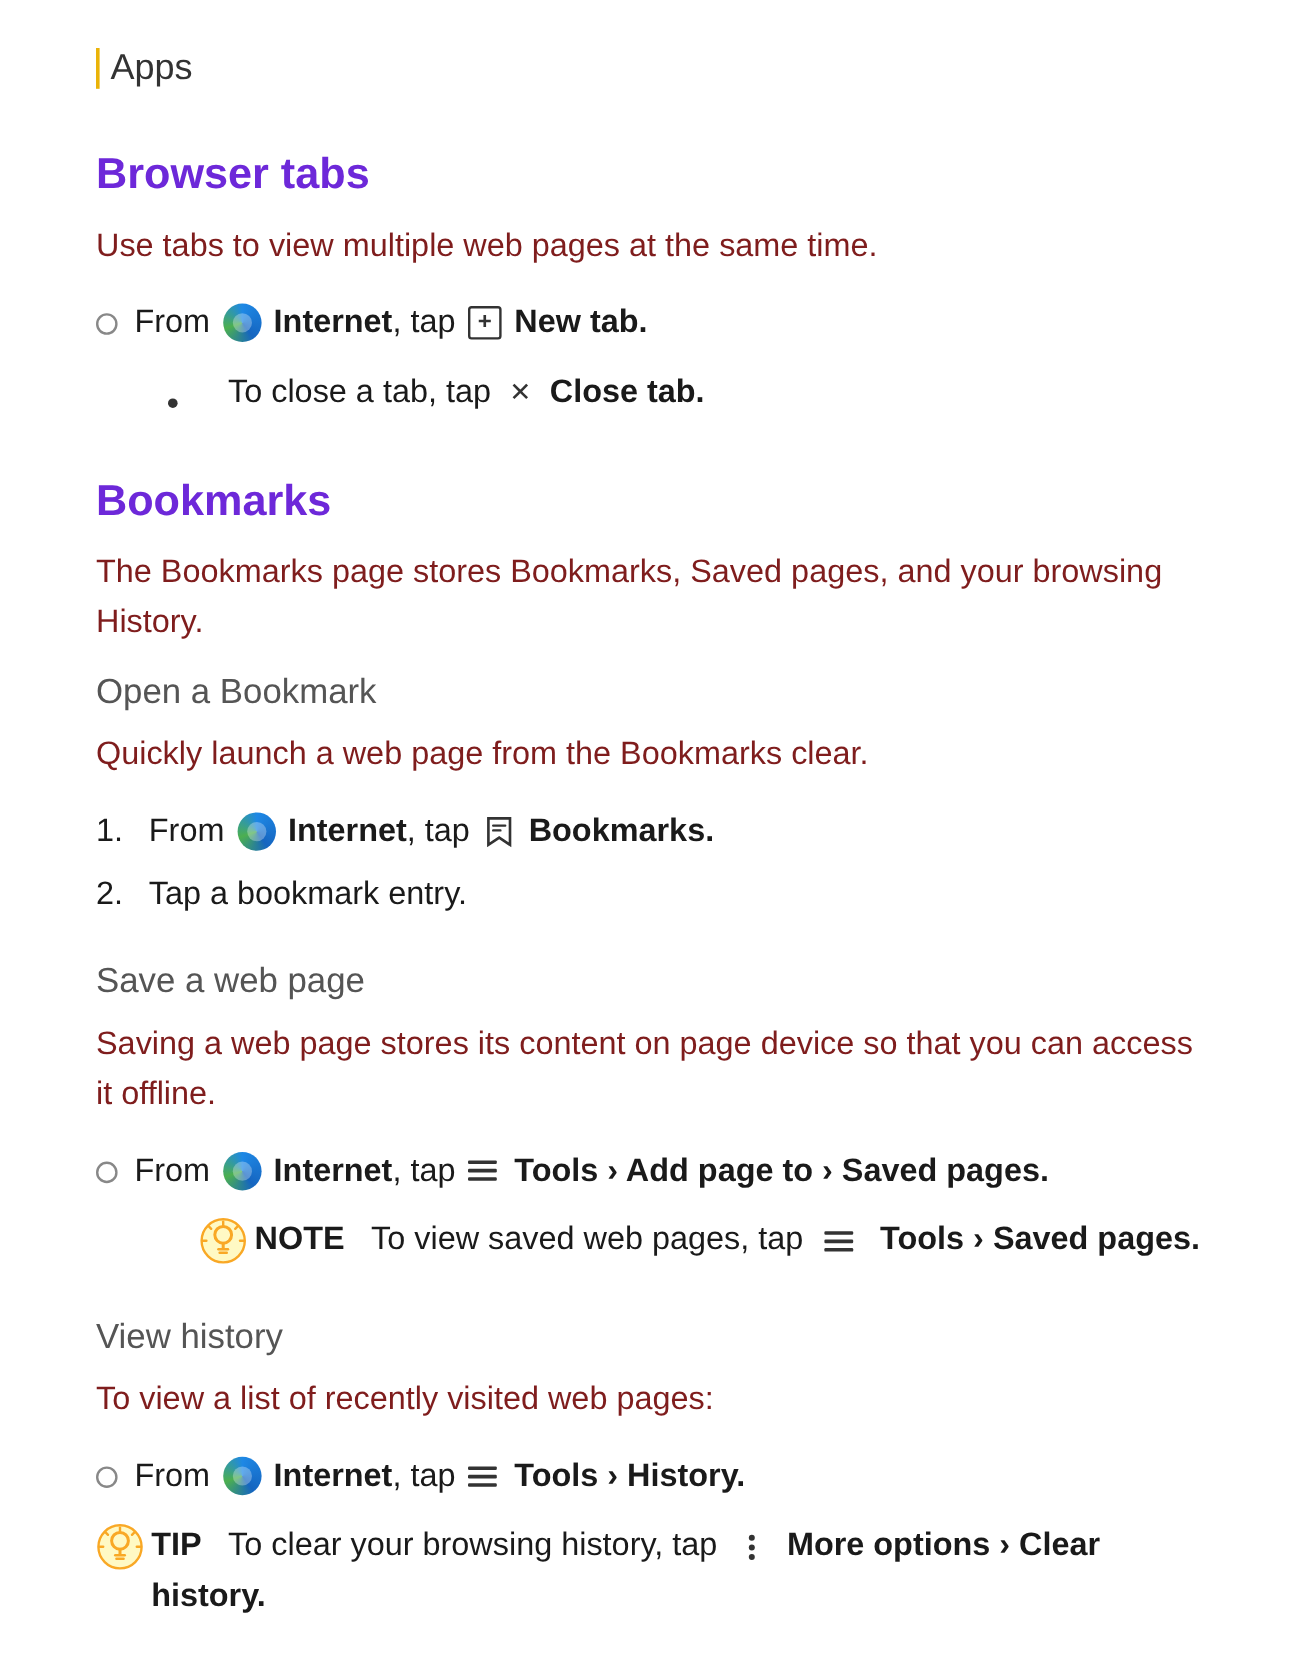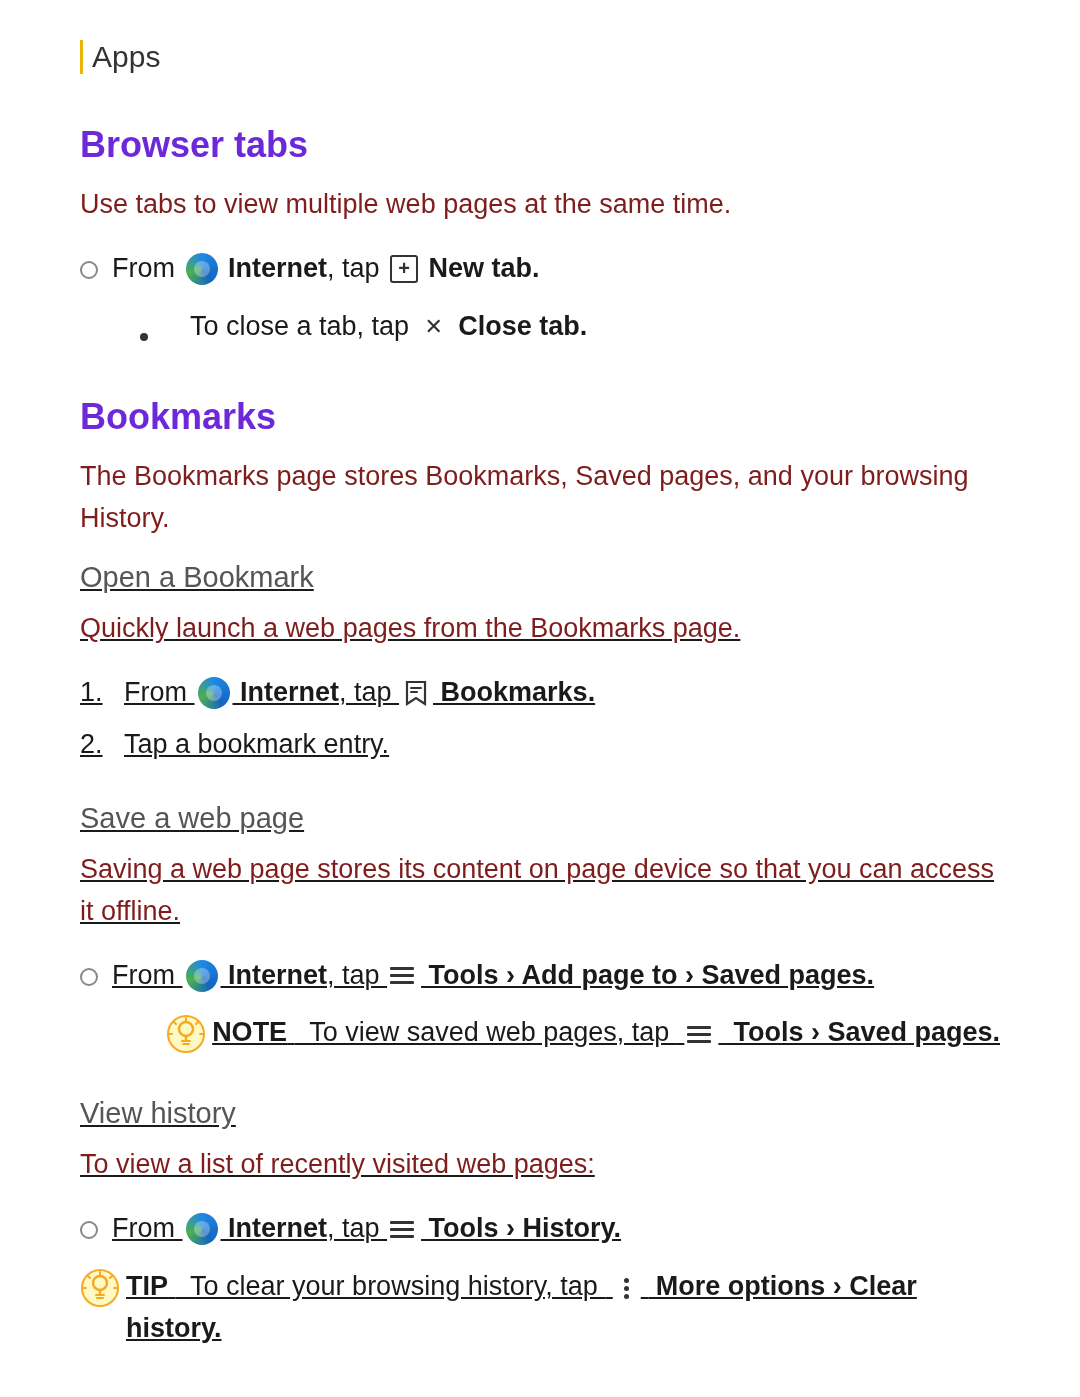--- a/index.html
+++ b/index.html
@@ -64,21 +64,20 @@
       font-family: Arial, sans-serif;
     }
 
     
     .section {
       margin-bottom: 48px;
     }
 
     .subsection {
       margin-bottom: 36px;
-      text-decoration: underline;
     }
 
     
     .instruction-item {
       display: flex;
       align-items: flex-start;
       margin-bottom: 14px;
       font-size: 27px;
       font-family: Arial, sans-serif;
       line-height: 1.55;
@@ -329,21 +328,21 @@
       </span>
     </div>
   </div>
 
   <div class="section">
     <div class="section-title">Bookmarks</div>
     <p class="body-text">The Bookmarks page stores Bookmarks, Saved pages, and your browsing History.</p>
 
     <div class="subsection">
       <div class="subsection-title">Open a Bookmark</div>
-      <p class="body-text">Quickly launch a web pages from the Bookmarks page.</p>
+      <p class="body-text">Quickly launch a web page from the Bookmarks clear.</p>
 
       <div class="numbered-item">
         <span class="num inline-text">1.</span>
         <span class="inline-content">
           <span class="inline-text">From&nbsp;</span>
           <span class="samsung-internet-icon"></span>
           <span class="inline-text bold-text">&nbsp;Internet</span>
           <span class="inline-text">, tap&nbsp;</span>
           <span class="icon-bookmark">
             <svg viewBox="0 0 22 26" fill="none" xmlns="http://www.w3.org/2000/svg">

